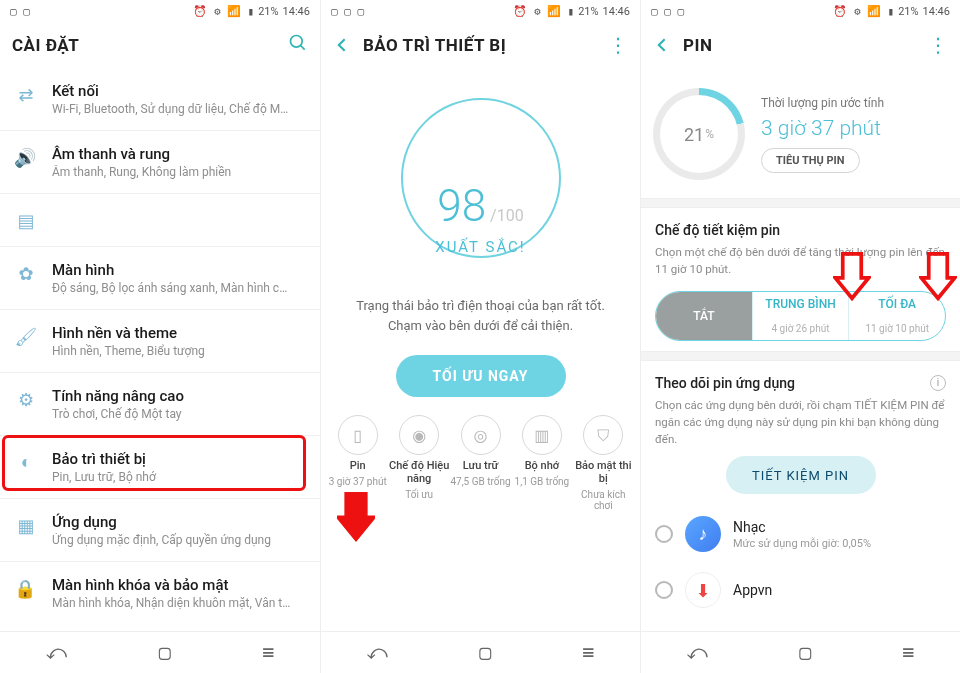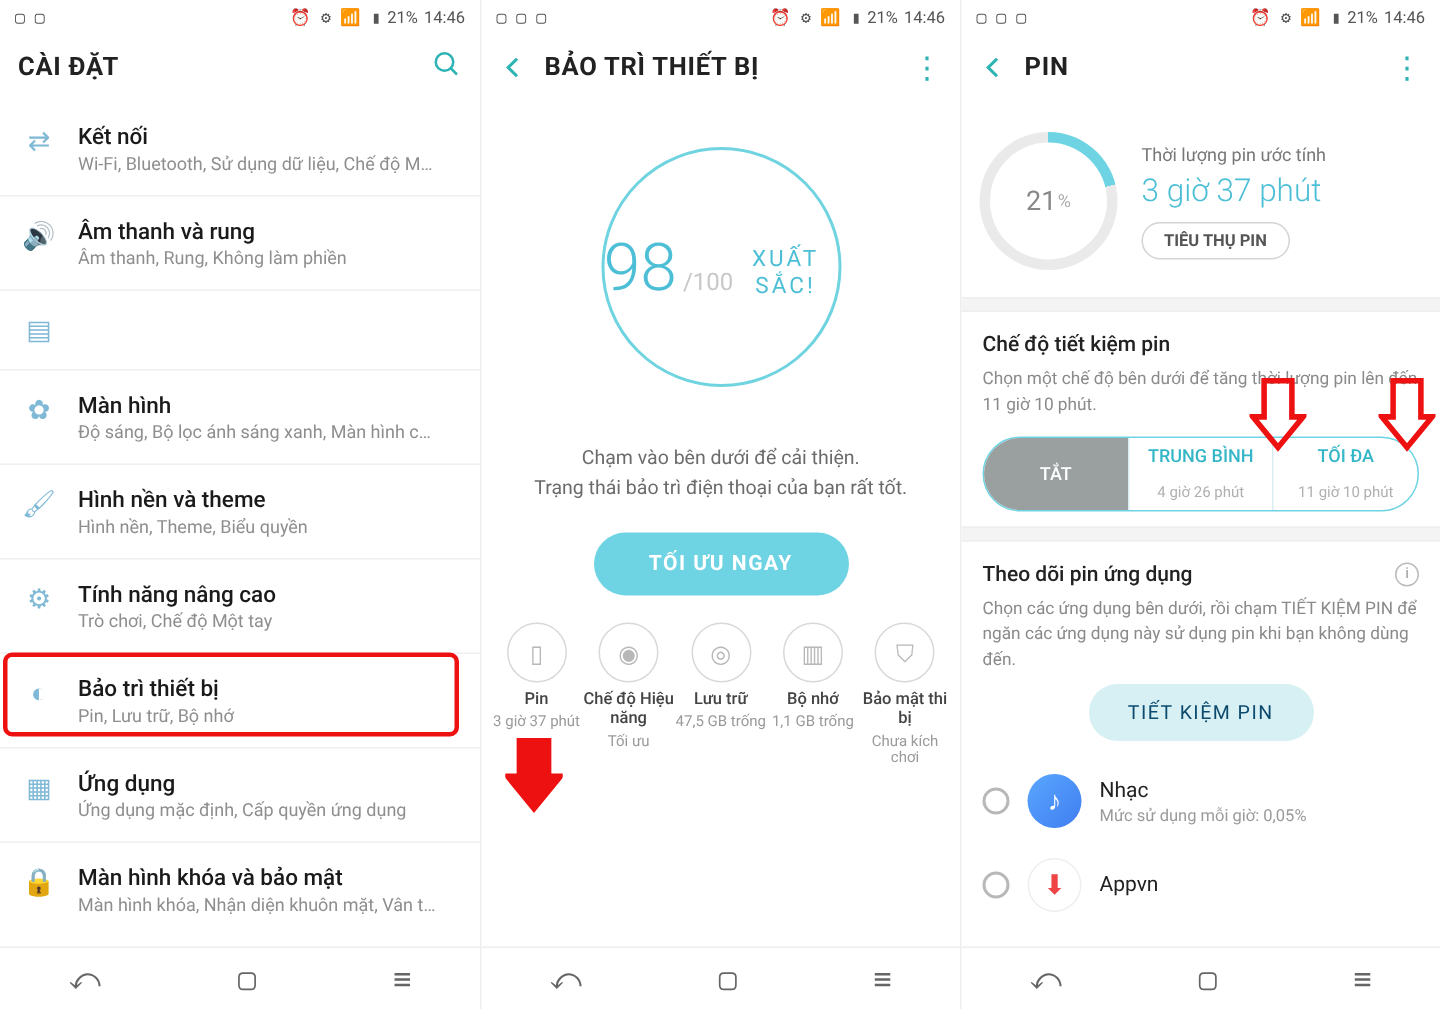--- a/index.html
+++ b/index.html
@@ -69,21 +69,21 @@
   .row-sub { font-size:12px; color:#8e8e8e; margin-top:2px; white-space:nowrap; overflow:hidden; text-overflow:ellipsis;}
   .highlight-box {
     position:absolute; border:3px solid #e11; border-radius:6px;
     left:2px; right:14px; pointer-events:none;
   }
 
   
   .score-area{ padding: 30px 0 8px; text-align:center; position:relative; }
   .circle {
     width:160px;height:160px;border:2px solid #6fd3e0;border-radius:50%;
-    margin:0 auto; display:flex;flex-direction:row;align-items:center;justify-content:flex-end;
+    margin:0 auto; display:flex;flex-direction:column;align-items:center;justify-content:flex-end;
   }
   .circle .num{ font-size:44px; font-weight:300; color:#4cbfd6; }
   .circle .denom{ font-size:16px; color:#c8c8c8; margin-left:4px;}
   .circle .status-label{ font-size:15px; color:#4cbfd6; letter-spacing:2px; margin-top:6px;}
   .desc { text-align:center; font-size:13px; color:#6b6b6b; padding: 30px 24px 10px; line-height:1.5;}
   .opt-btn{
     margin:10px auto 18px; width:170px; height:42px; border-radius:21px;
     background:#6ed3e3;color:#fff;font-size:14px;display:flex;align-items:center;justify-content:center;
     letter-spacing:1px;
     font-weight:bold;
@@ -216,21 +216,21 @@
         <div class="row-icon">✿</div>
         <div class="row-text">
           <div class="row-title">Màn hình</div>
           <div class="row-sub">Độ sáng, Bộ lọc ánh sáng xanh, Màn hình c…</div>
         </div>
       </div>
       <div class="settings-row">
         <div class="row-icon">🖌</div>
         <div class="row-text">
           <div class="row-title">Hình nền và theme</div>
-          <div class="row-sub">Hình nền, Theme, Biểu quyền</div>
+          <div class="row-sub">Hình nền, Theme, Biểu tượng</div>
         </div>
       </div>
       <div class="settings-row">
         <div class="row-icon">⚙</div>
         <div class="row-text">
           <div class="row-title">Tính năng nâng cao</div>
           <div class="row-sub">Trò chơi, Chế độ Một tay</div>
         </div>
       </div>
       <div class="settings-row">
@@ -284,22 +284,22 @@
   </div>
 
   <div class="scroll-area">
     <div class="score-area">
       <div class="circle">
         <div><span class="num">98</span><span class="denom">/100</span></div>
         <div class="status-label">XUẤT SẮC!</div>
       </div>
     </div>
     <div class="desc">
+      <div>Trạng thái bảo trì điện thoại của bạn rất tốt.</div>
       <div>Chạm vào bên dưới để cải thiện.</div>
-      <div>Trạng thái bảo trì điện thoại của bạn rất tốt.</div>
     </div>
     <div class="opt-btn">TỐI ƯU NGAY</div>
 
     <div class="cat-row" id="cat-row">
         <div class="cat">
           <div class="c-icon">▯</div>
           <div class="c-name">Pin</div>
           <div class="c-sub">3 giờ 37 phút</div>
         </div>
         <div class="cat">

